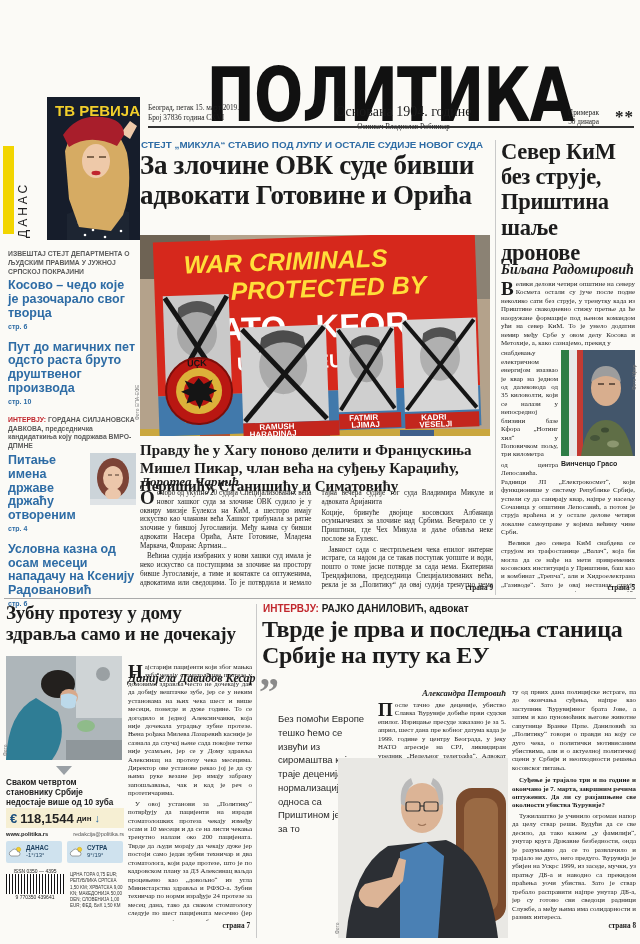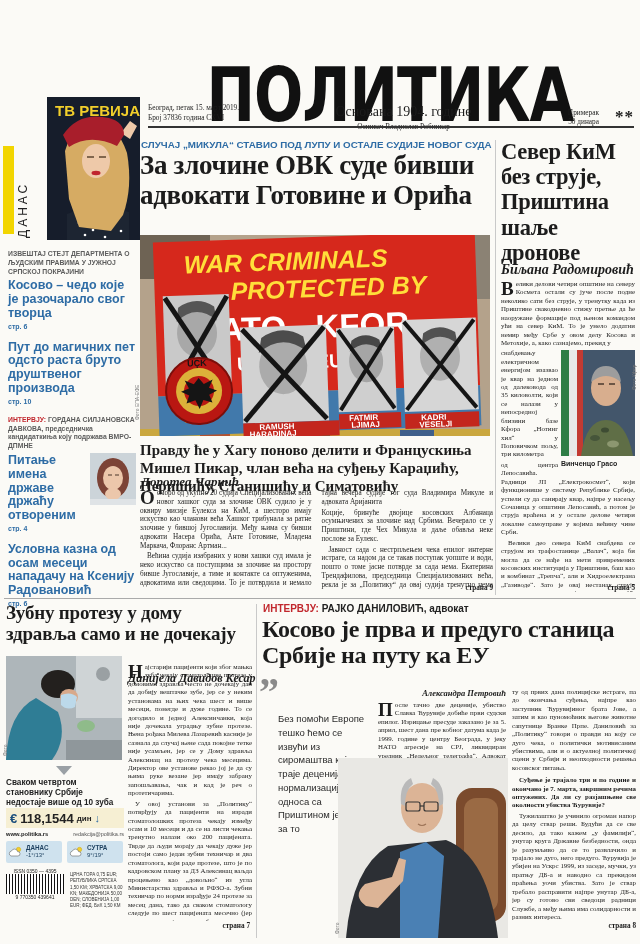--- a/index.html
+++ b/index.html
@@ -114,21 +114,21 @@
         <div class="side-title">Питање имена државе држаћу отвореним</div>
         <div class="side-page">стр. 4</div>
       </div>
     </div>
     <div class="side-item">
       <div class="side-title">Условна казна од осам месеци нападачу на Ксенију Радовановић</div>
       <div class="side-page">стр. 6</div>
     </div>
   </div>
 
-  <div class="abs kick blue" style="left:141px;top:139px;width:352px;font-size:9.8px">СЛУЧАЈ „МИКУЛА“ СТАВИО ПОД ЛУПУ И ОСТАЛЕ СУДИЈЕ НОВОГ СУДА</div>
+  <div class="abs kick blue" style="left:141px;top:139px;width:352px;font-size:9.8px">СТЕЈТ „МИКУЛА“ СТАВИО ПОД ЛУПУ И ОСТАЛЕ СУДИЈЕ НОВОГ СУДА</div>
   <div class="abs b" style="left:140px;top:151px;width:354px;font-size:27px;line-height:1.1;letter-spacing:-0.3px">За злочине ОВК суде бивши адвокати Готовине и Орића</div>
 
   <div class="abs" style="left:140px;top:235px;width:350px;height:201px">
     <svg width="350" height="201" viewBox="0 0 350 201">
       <rect width="350" height="201" fill="#b4a28b"></rect>
       <rect width="70" height="44" fill="#6e6354"></rect>
       <rect x="296" width="54" height="64" fill="#8b8274"></rect>
       <rect y="194" width="350" height="7" fill="#caa73f"></rect>
       <rect x="60" y="195" width="30" height="6" fill="#b5522e"></rect>
         <rect x="150" y="195" width="40" height="6" fill="#4d7a4a"></rect>
@@ -308,21 +308,21 @@
   </div>
 
   <div class="abs" style="left:6px;top:868px;width:58px">
     <div class="sans" style="font-size:5px;text-align:center;color:#222">ISSN 0350 — 4395</div>
     <div class="barcode"></div>
     <div class="sans" style="font-size:5px;text-align:center;color:#222">9 770350 439641</div>
   </div>
   <div class="abs sans" style="left:70px;top:872px;width:54px;font-size:4.5px;line-height:1.4;color:#333">ЦРНА ГОРА 0,75 EUR; РЕПУБЛИКА СРПСКА 1,50 KM; ХРВАТСКА 9,00 KN; МАКЕДОНИЈА 50,00 DEN; СЛОВЕНИЈА 1,00 EUR; ФЕД. БиХ 1,50 KM</div>
 
   <div class="abs kick" style="left:263px;top:603px;font-size:10px"><span style="color:#c1272d">ИНТЕРВЈУ:</span><span style="color:#222"> РАЈКО ДАНИЛОВИЋ, адвокат</span></div>
-  <div class="abs b" style="left:262px;top:616px;width:374px;font-size:24px;line-height:1.1;letter-spacing:-0.3px">Косово је прва и предуго станица Србије на путу ка ЕУ</div>
+  <div class="abs b" style="left:262px;top:616px;width:374px;font-size:24px;line-height:1.1;letter-spacing:-0.3px">Тврде је прва и последња станица Србије на путу ка ЕУ</div>
 
   <div class="abs q-mark" style="left:259px;top:672px">”</div>
   <div class="abs pullquote" style="left:278px;top:712px;width:96px">Без помоћи Европе тешко ћемо се извући из сиромаштва које траје деценијама, а нормализација односа са Приштином је услов за то</div>
 
   <div class="abs b i" style="left:378px;top:688px;width:128px;font-size:8.5px;text-align:right">Александра Петровић</div>
   <div class="abs body-txt" style="left:378px;top:701px;width:128px;height:58px;font-size:6.9px;overflow:hidden">
     <p class="dc ni">После тачно две деценије, убиство Славка Ћурувије добиће први судски епилог. Изрицање пресуде заказано је за 5. април, шест дана пре кобног датума када је 1999. године у центру Београда, у јеку НАТО агресије на СРЈ, ликвидиран уредник „Недељног телеграфа“. Адвокат Рајко Даниловић присутан је у овом предме-</p>
   </div>
 
   <div class="abs" style="left:338px;top:758px;width:170px;height:180px">

